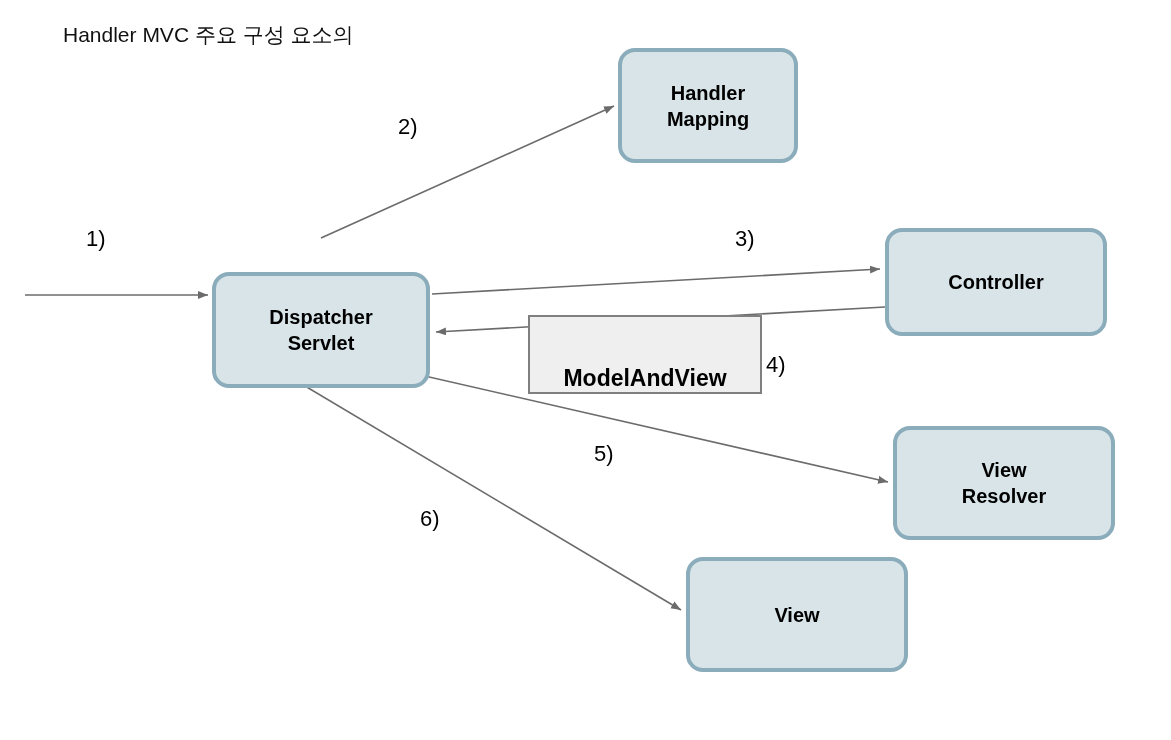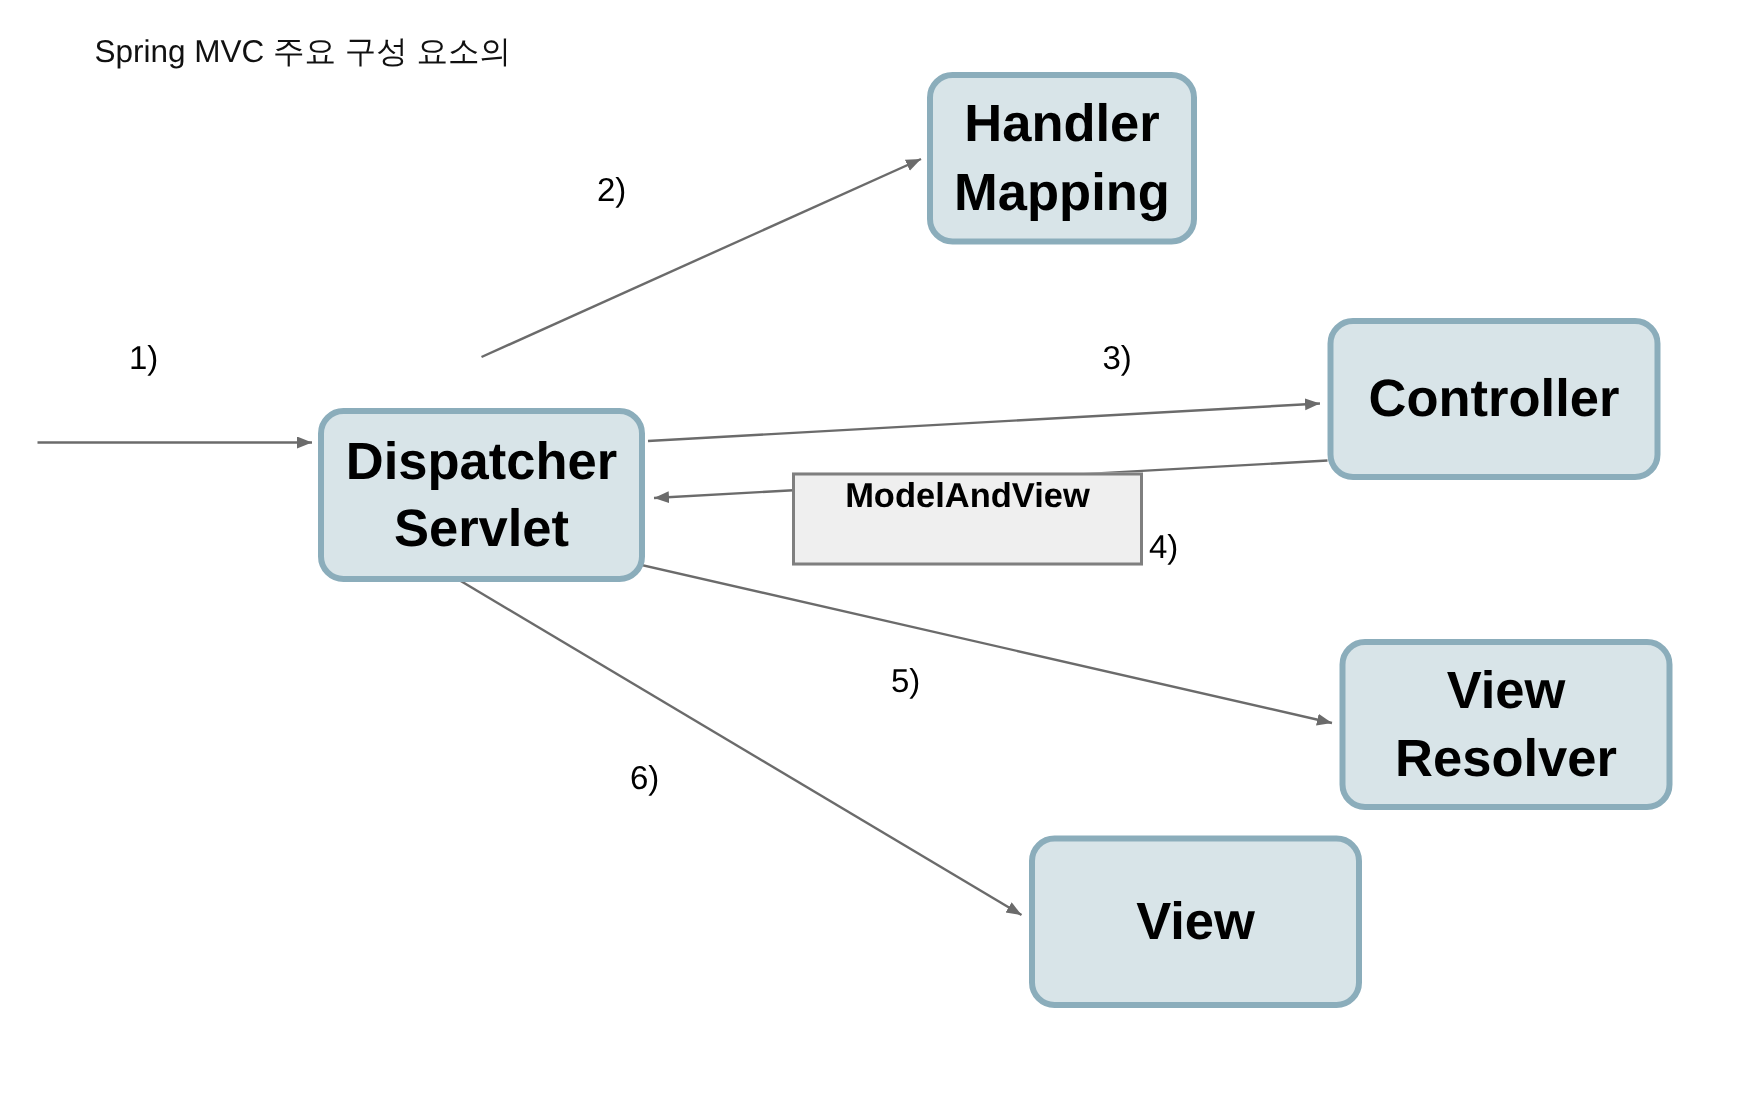--- a/index.html
+++ b/index.html
@@ -42,41 +42,41 @@
     position: absolute;
     box-sizing: border-box;
     background: var(--node-fill);
     border: 4px solid var(--node-border);
     border-radius: 17px;
     display: flex;
     align-items: center;
     justify-content: center;
     text-align: center;
     font-weight: bold;
-    font-size: 35px;
+    font-size: 20px;
     line-height: 1.3;
     color: var(--text);
     white-space: pre-line;
   }
   .node-handler    { left: 618px; top: 48px;  width: 180px; height: 115px; }
   .node-dispatcher { left: 212px; top: 237px; width: 218px; height: 116px; margin-top: 35px; }
-  .node-controller { left: 885px; top: 212px; width: 222px; height: 108px; }
+  .node-controller { left: 885px; top: 228px; width: 222px; height: 108px; }
   .node-viewresolver { left: 893px; top: 426px; width: 222px; height: 114px; }
   .node-view       { left: 686px; top: 557px; width: 222px; height: 115px; }
   .note {
     position: absolute;
     left: 528px;
     top: 315px;
     width: 234px;
-    height: 62px;
+    height: 79px;
     box-sizing: border-box;
     background: var(--note-fill);
     border: 2px solid var(--note-border);
     display: flex;
-    align-items: flex-start;
+    align-items: flex-end;
     justify-content: center;
     font-weight: bold;
     font-size: 23px;
     color: var(--text);
   }
   .step-label {
     position: absolute;
     font-size: 22px;
     color: var(--text);
     white-space: nowrap;
@@ -101,21 +101,21 @@
     </defs>
     <line x1="25" y1="295" x2="208" y2="295" marker-end="url(#ah)"></line>
     <line x1="321" y1="238" x2="614" y2="106" marker-end="url(#ah)"></line>
     <line x1="432" y1="294" x2="880" y2="269" marker-end="url(#ah)"></line>
     <line x1="885" y1="307" x2="436" y2="332" marker-end="url(#ah)"></line>
     <line x1="320" y1="352" x2="888" y2="482" marker-end="url(#ah)"></line>
     <line x1="258" y1="358" x2="681" y2="610" marker-end="url(#ah)"></line>
   </svg>
 
   <div class="title">
-    <div>Spring MVC 주요 구성 요소의</div>
+    <div>Handler MVC 주요 구성 요소의</div>
   </div>
 
   <div class="node node-handler">
     <span>Handler
 Mapping</span>
   </div>
 
   <div class="node node-dispatcher">
     <span>Dispatcher
 Servlet</span>

